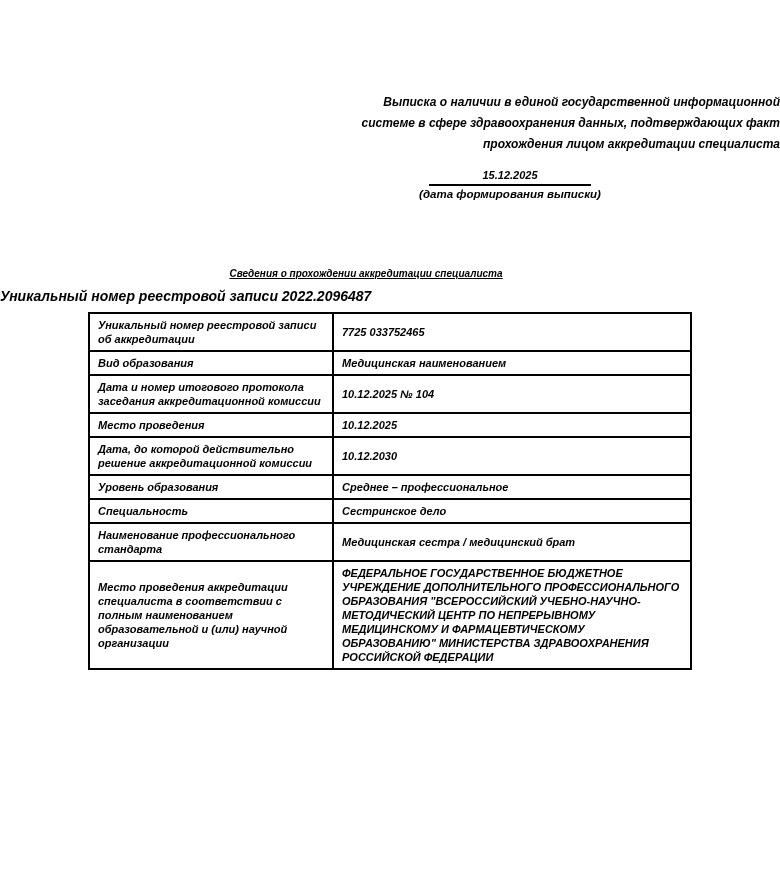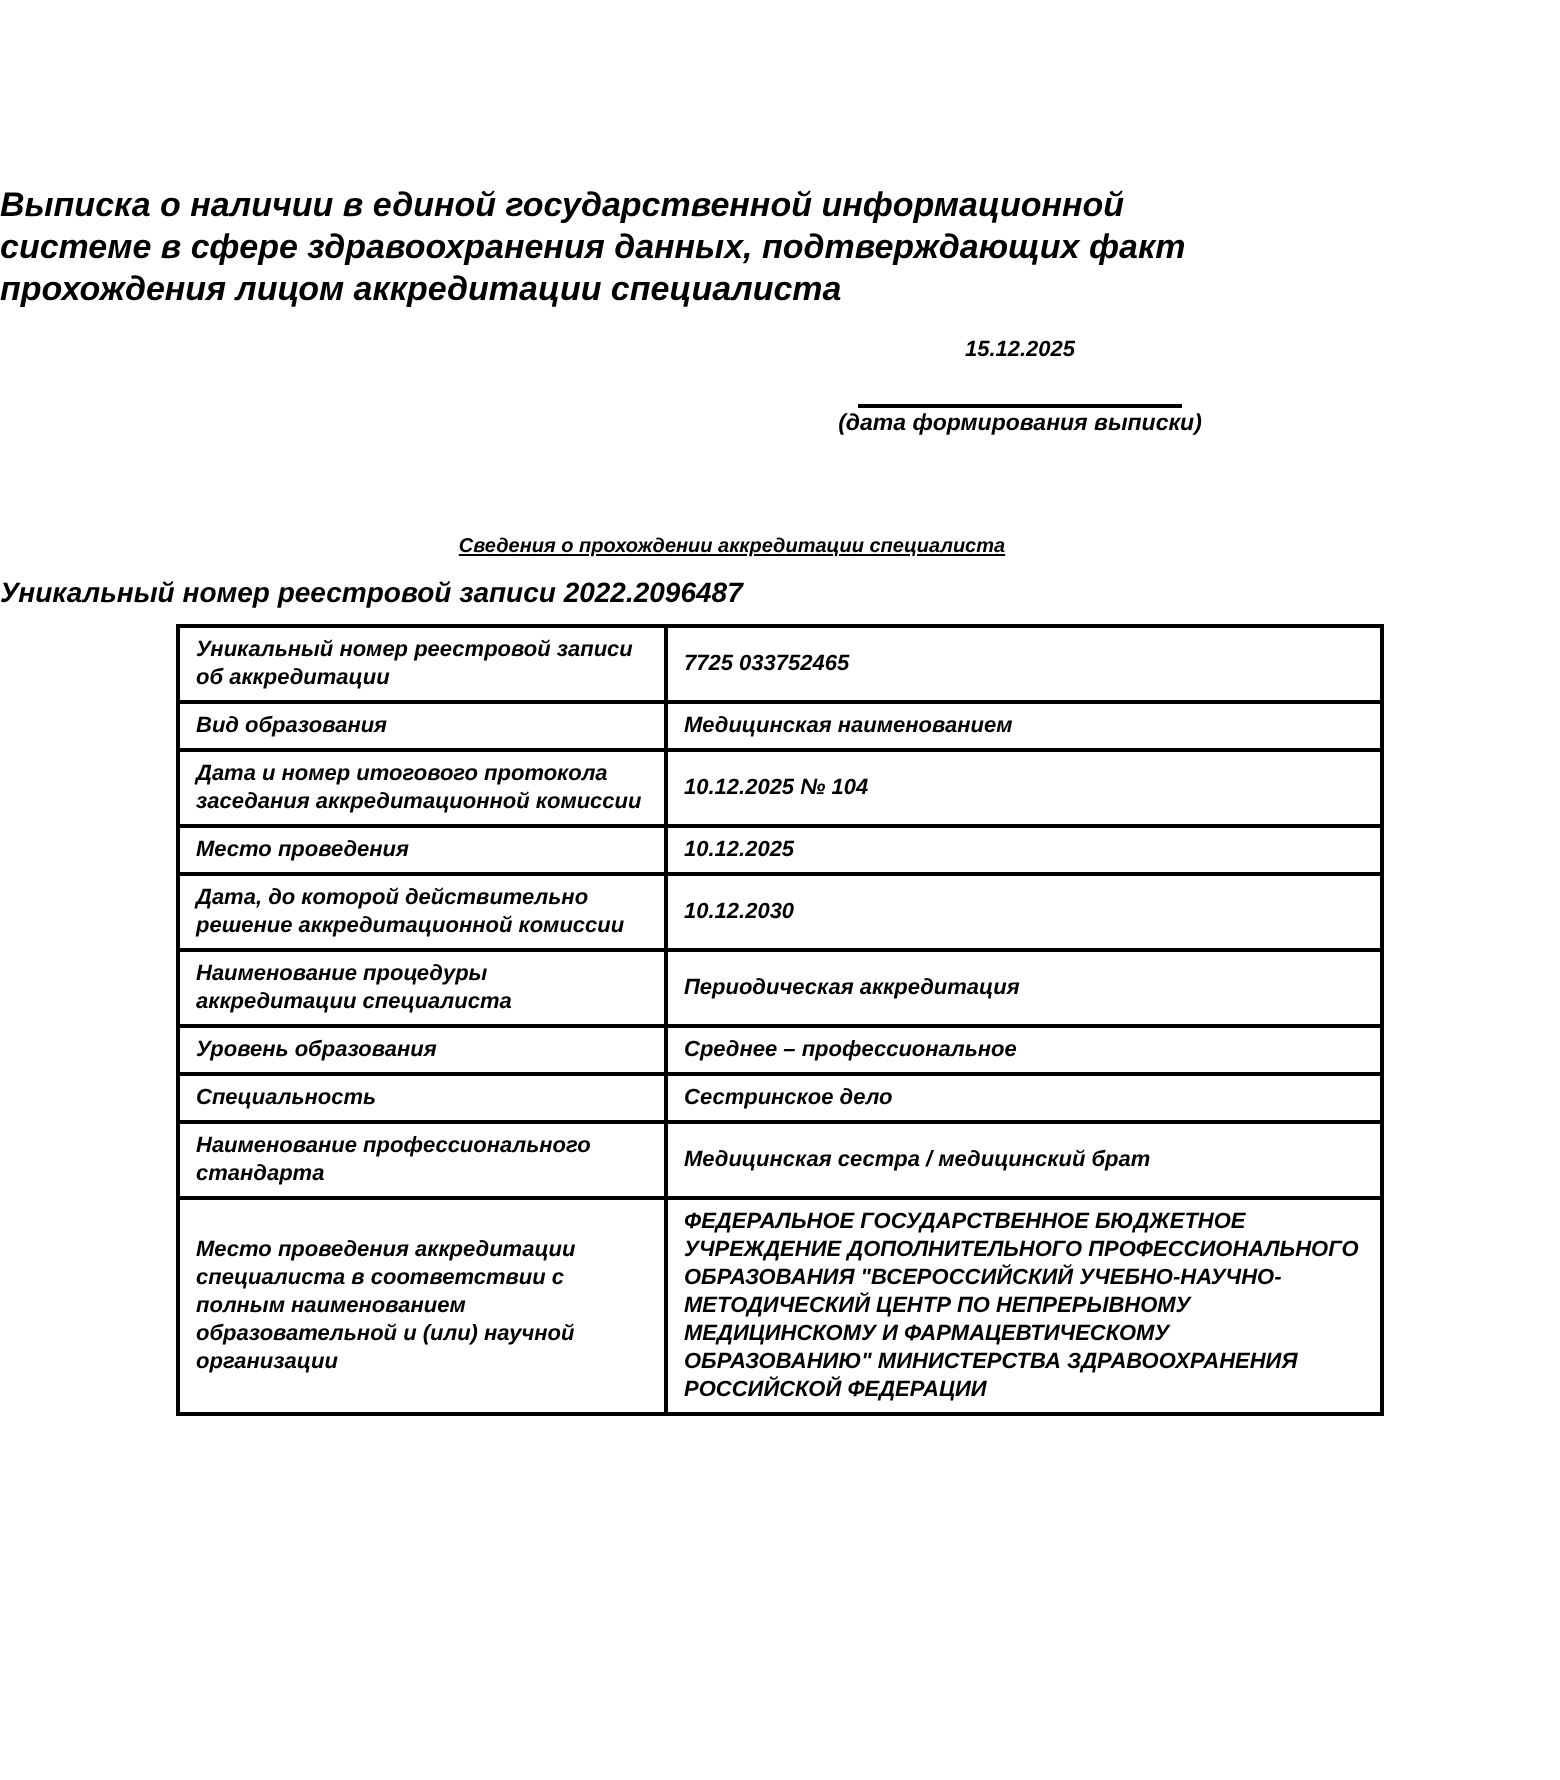--- a/index.html
+++ b/index.html
@@ -9,33 +9,33 @@
     font-family: "Liberation Sans", sans-serif;
     font-weight: bold; font-style: italic;
     color: #000000;
     position: relative;
     overflow: hidden;
   }
   .page { position: absolute; inset: 0; background: #ffffff; }
 
   .title-block {
     position: absolute; top: 92px; left: 0; width: 780px;
-    text-align: left;
-    font-size: 17px; line-height: 21px;
+    text-align: right;
+    font-size: 12px; line-height: 21px;
   }
 
   .date-block {
     position: absolute; top: 165px; left: 412px; width: 196px;
     text-align: center;
   }
   .date-value {
     display: inline-block; width: 162px;
     font-size: 11px; line-height: 14px;
     border-bottom: 2px solid #000;
-    padding-bottom: 20px;
+    padding-bottom: 2px;
   }
   .date-caption {
     font-size: 11.5px; line-height: 14px; margin-top: 1px;
     white-space: nowrap;
   }
 
   .intro-block {
     position: absolute; top: 218px; left: 40px; width: 700px;
     text-align: center;
     font-size: 11px; line-height: 16px;
@@ -107,24 +107,20 @@
       </tr>
       <tr>
         <td class="cell-label">Место проведения</td>
         <td class="cell-value">10.12.2025</td>
       </tr>
       <tr>
         <td class="cell-label">Дата, до которой действительно решение аккредитационной комиссии</td>
         <td class="cell-value">10.12.2030</td>
       </tr>
       <tr>
-        <td class="cell-label">Наименование процедуры аккредитации специалиста</td>
-        <td class="cell-value">Периодическая аккредитация</td>
-      </tr>
-      <tr>
         <td class="cell-label">Уровень образования</td>
         <td class="cell-value">Среднее – профессиональное</td>
       </tr>
       <tr>
         <td class="cell-label">Специальность</td>
         <td class="cell-value">Сестринское дело</td>
       </tr>
       <tr>
         <td class="cell-label">Наименование профессионального стандарта</td>
         <td class="cell-value">Медицинская сестра / медицинский брат</td>

